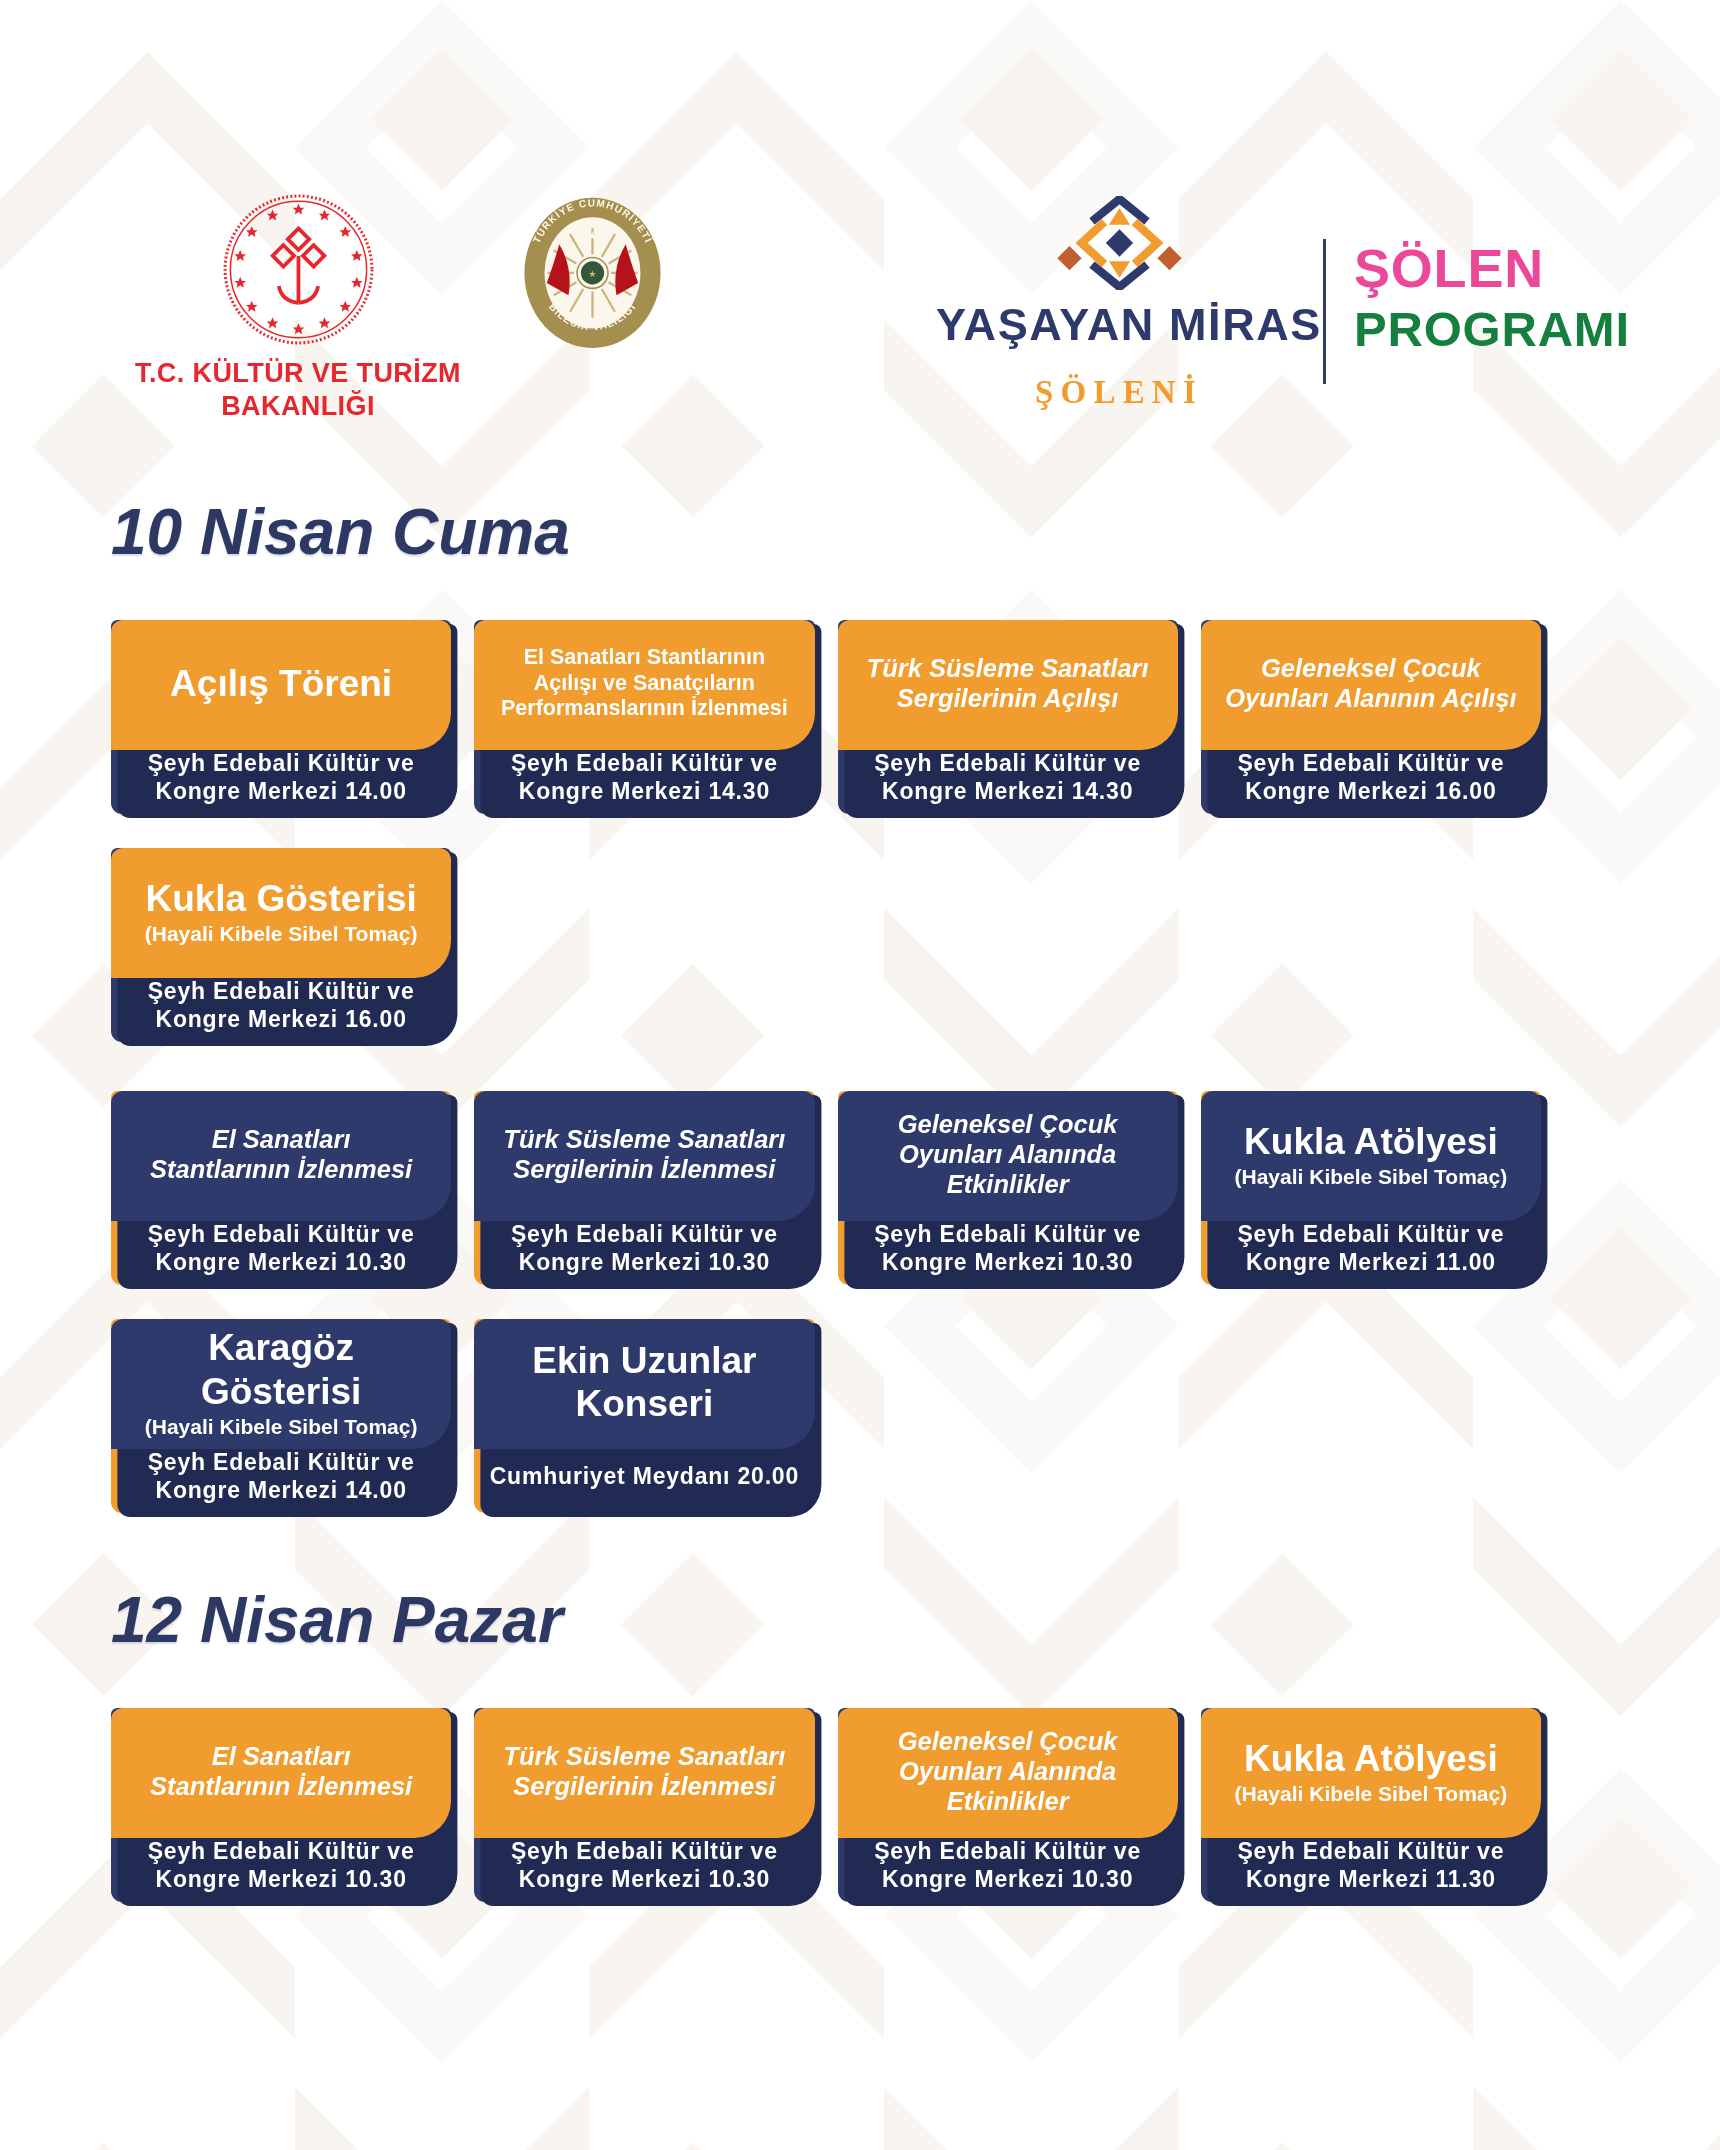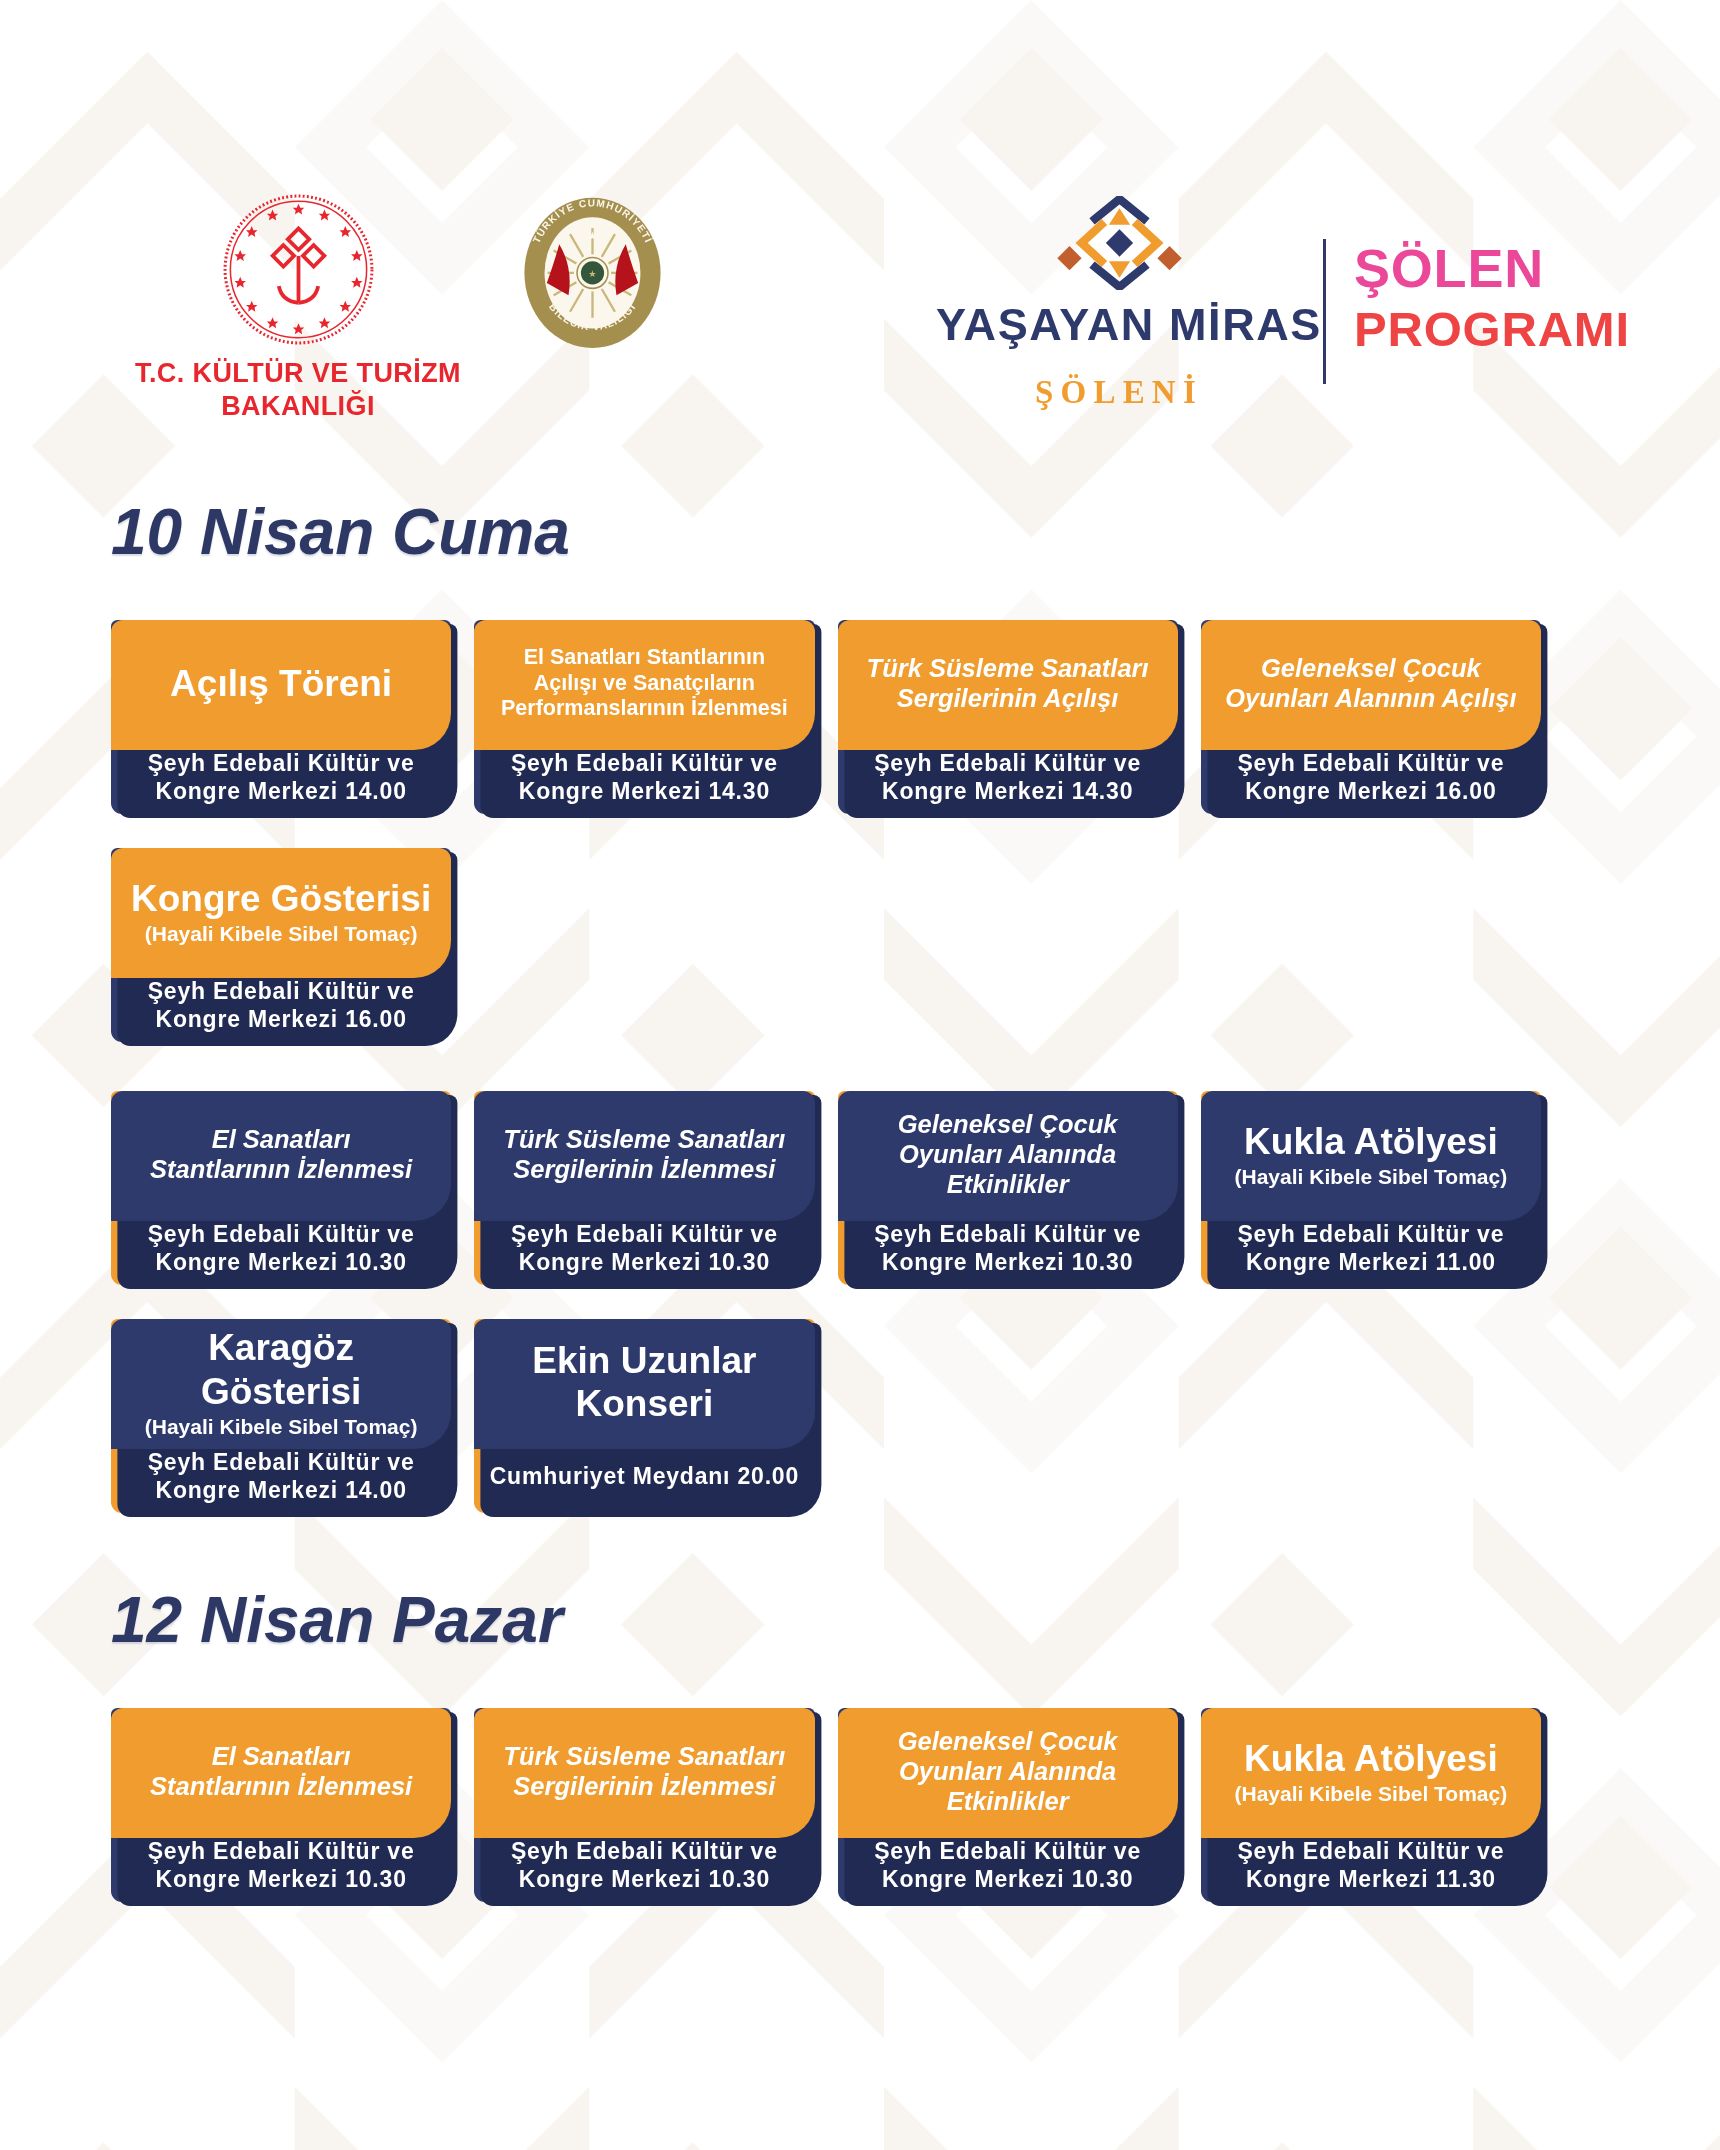--- a/index.html
+++ b/index.html
@@ -14,21 +14,21 @@
   .ministry-block svg { display:block; margin:0 auto; }
   .ministry-name { margin-top:8px; color:#E7272D; font-weight:bold; font-size:27px;
     line-height:1.22; white-space:pre-line; letter-spacing:0.4px; }
   .governor-block { position:absolute; left:519px; top:193px; }
   .festival-block { position:absolute; left:916px; top:196px; width:406px; text-align:center; }
   .festival-title { margin-top:6.4px; color:#2E3A6B; font-weight:bold; font-size:45px; letter-spacing:1.6px;text-align:right; }
   .festival-subtitle { margin-top:23px; color:#F09C2E; font-weight:bold; font-size:33px; letter-spacing:7.2px;font-family:Liberation Serif, serif; }
   .logo-divider { position:absolute; left:1323px; top:239px; width:3.2px; height:145px; background:#2E3A6B; }
   .program-block { position:absolute; left:1354px; top:237px; line-height:1.18; }
   .program-line1 { color:#ec4899; font-weight:bold; font-size:54px; letter-spacing:0.8px; }
-  .program-line2 { color:#ef4444; font-weight:bold; font-size:49px; letter-spacing:0.8px; }
+  .program-line2 { color:#15803d; font-weight:bold; font-size:49px; letter-spacing:0.8px; }
 
   
   .poster-body { padding:0 180px 0 111px; }
   .day { margin-top:49px; }
   .day.day-sunday { margin-top:70px; }
   .day-title { color:#2D3964; font-size:64px; font-weight:bold; letter-spacing:0;
     margin-bottom:51px; text-shadow:0 2.4px 1.6px rgba(45,57,100,0.18);font-style:italic; }
   .grid { display:grid; grid-template-columns:repeat(4,1fr); column-gap:23px; row-gap:34px; }
 
   
@@ -204,21 +204,21 @@
           <div class="card-head">
             <h3 class="card-title t-md">Geleneksel Çocuk
 Oyunları Alanının Açılışı</h3>
           </div>
           <div class="card-foot">Şeyh Edebali Kültür ve
 Kongre Merkezi 16.00</div>
         </article>
 
         <article class="card">
           <div class="card-head">
-            <h3 class="card-title t-lg">Kongre Gösterisi</h3>
+            <h3 class="card-title t-lg">Kukla Gösterisi</h3>
             <div class="card-subtitle">(Hayali Kibele Sibel Tomaç)</div>
           </div>
           <div class="card-foot">Şeyh Edebali Kültür ve
 Kongre Merkezi 16.00</div>
         </article>
 
       </div>
     </section>
 
     <section class="day">

